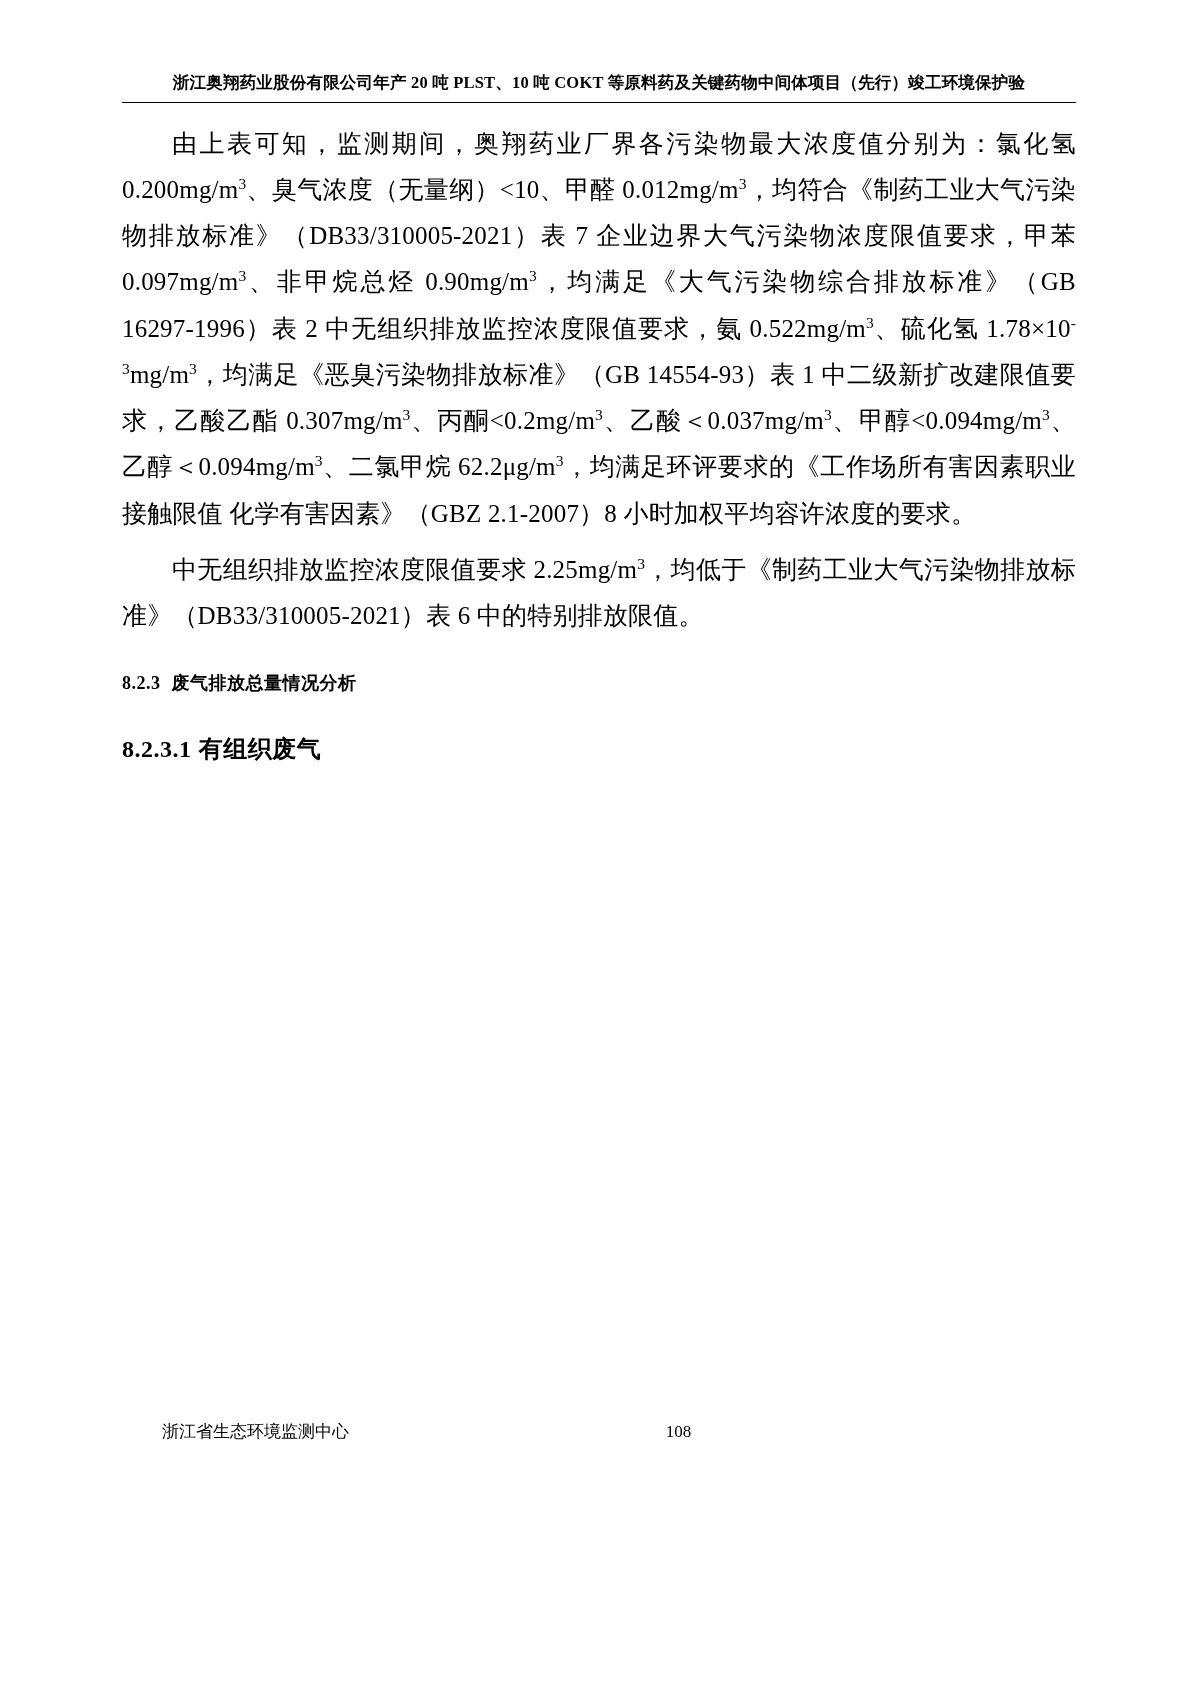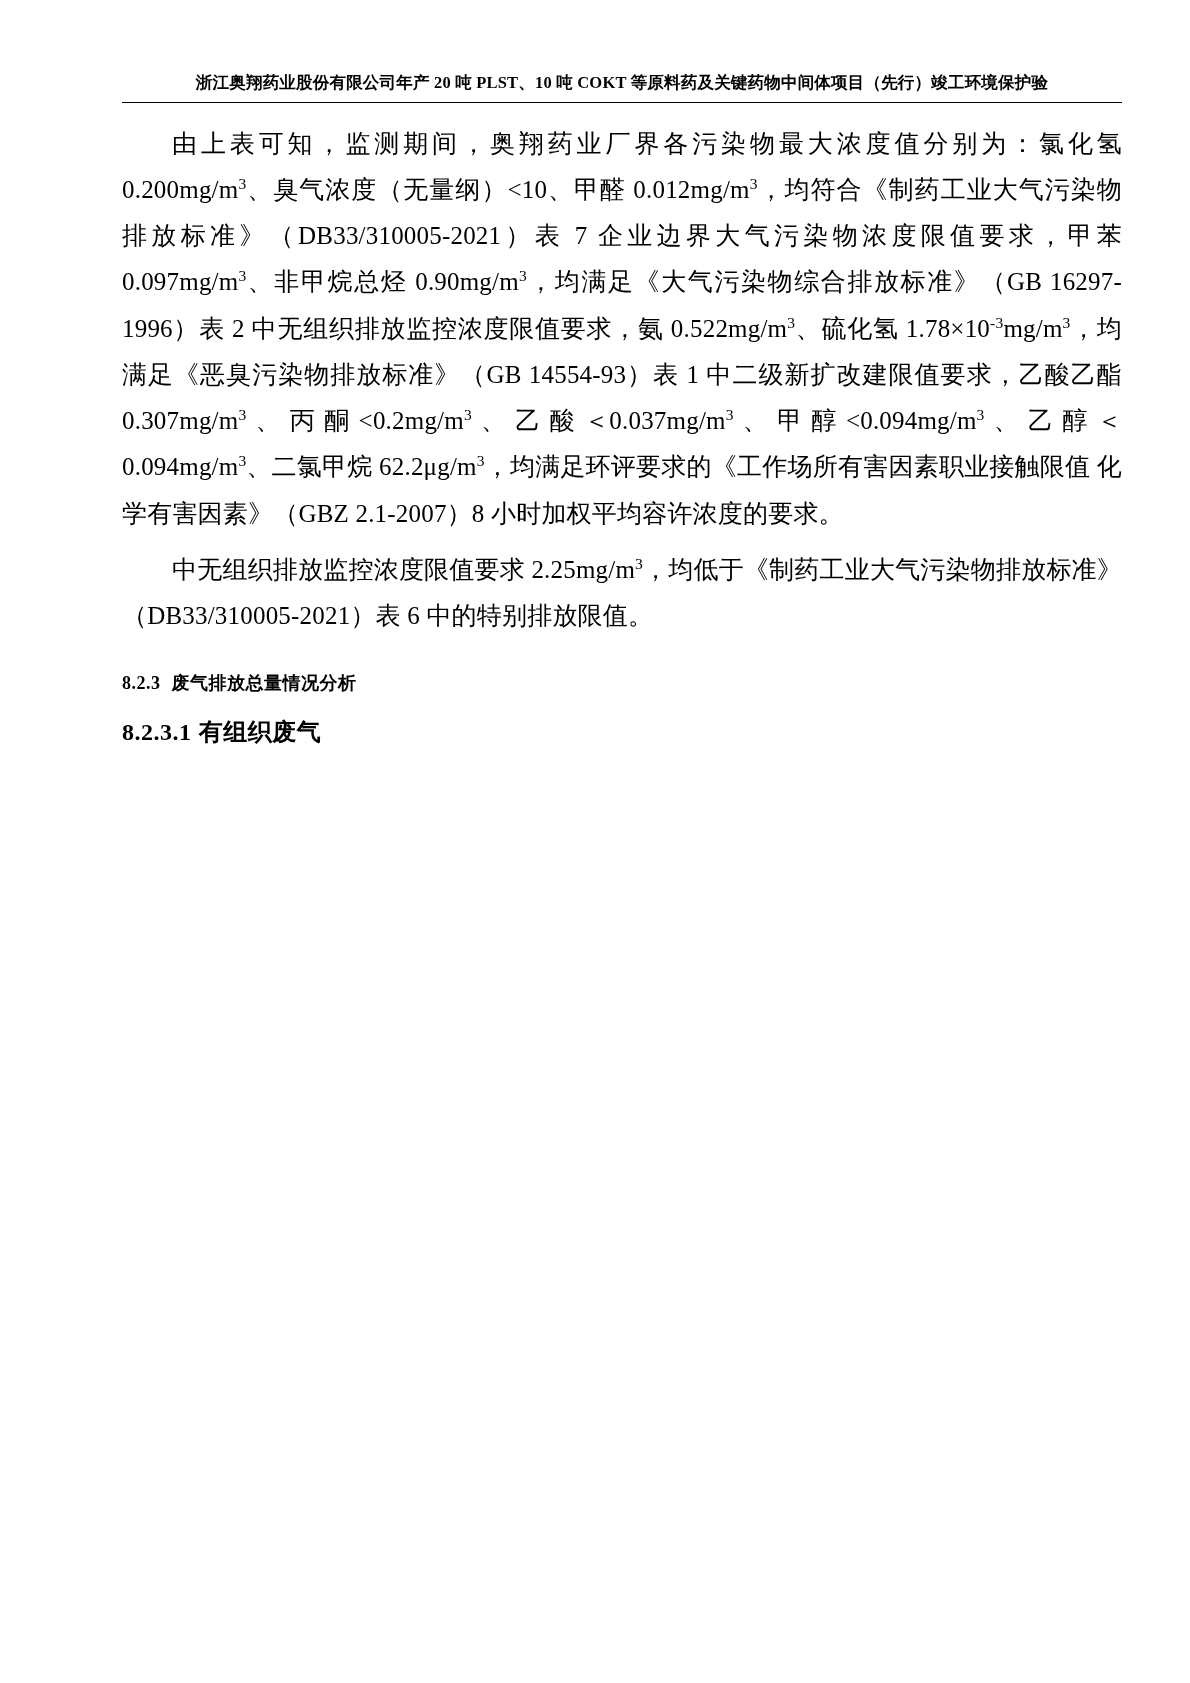--- a/index.html
+++ b/index.html
@@ -12,21 +12,21 @@
     height: 1683px;
     font-family: "Liberation Serif", "DejaVu Serif", serif;
     color: #000000;
     position: relative;
   }
   .page {
     position: relative;
     width: 1190px;
     height: 1495px;
     box-sizing: border-box;
-    padding: 70px 68px 0 122px;
+    padding: 70px 114px 0 122px;
   }
   .header {
     text-align: center;
     font-size: 16.5px;
     line-height: 1.55;
     font-weight: bold;
     font-family: "Liberation Serif", "DejaVu Serif", serif;
     padding: 0 10px;
     letter-spacing: 0.2px;
   }
@@ -59,21 +59,21 @@
   h3.heading {
     font-size: 18px;
     font-weight: bold;
     margin: 28px 0 6px 0;
     letter-spacing: 0.5px;
     font-family: "Liberation Sans", "DejaVu Sans", sans-serif;
   }
   h4.subheading {
     font-size: 24px;
     font-weight: bold;
-    margin: 9px 0 4px 0;
+    margin: 26px 0 4px 0;
     letter-spacing: 0.5px;
     font-family: "Liberation Sans", "DejaVu Sans", sans-serif;
   }
   .heading-num {
     font-family: "Liberation Serif", "DejaVu Serif", serif;
   }
   .footer {
     position: absolute;
     left: 122px;
     right: 122px;
@@ -110,14 +110,18 @@
 
     <p class="para indent"><span>中无组织排放监控浓度限值要求 2.25mg/m</span><sup>3</sup><span>，均低于《制药工业大气污染物排放标准》（DB33/310005-2021）表 6 中的特别排放限值。</span></p>
 
     <h3 class="heading"><span class="heading-num">8.2.3</span>&nbsp;&nbsp;<span>废气排放总量情况分析</span></h3>
 
     <h4 class="subheading"><span class="heading-num">8.2.3.1</span>&nbsp;<span>有组织废气</span></h4>
 
 
   </div>
 
+  <div class="footer">
+    <div class="footer-left">浙江省生态环境监测中心</div>
+    <div class="footer-center">108</div>
+  </div>
 
 </div>
 
 </body></html>

